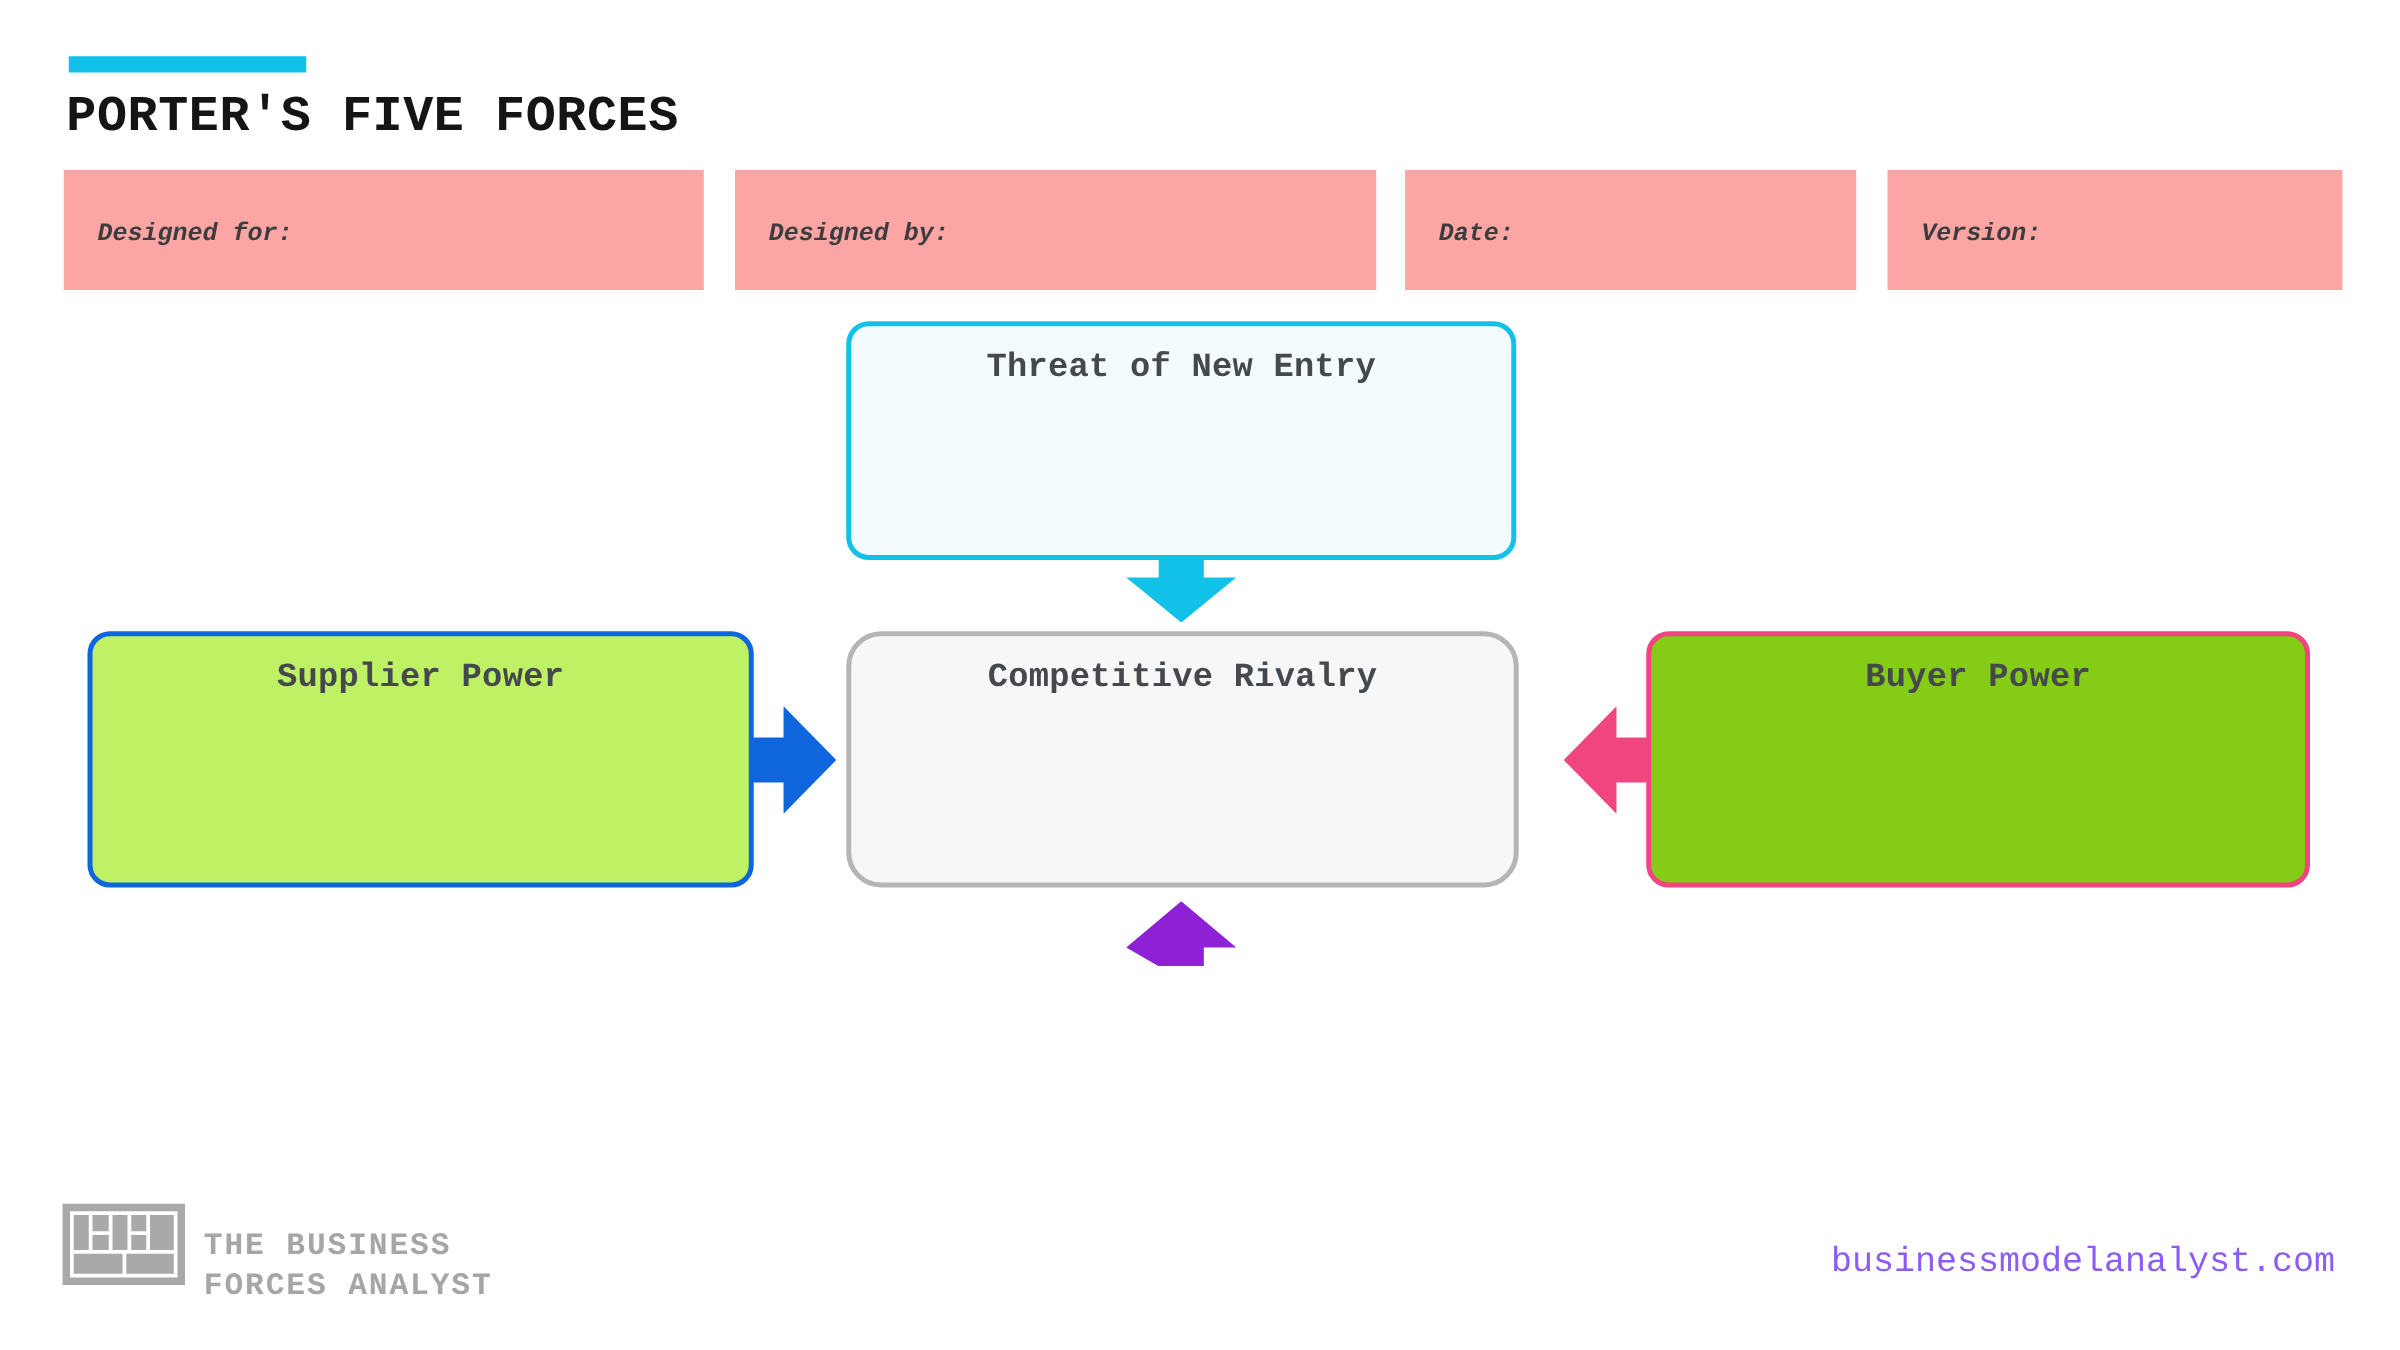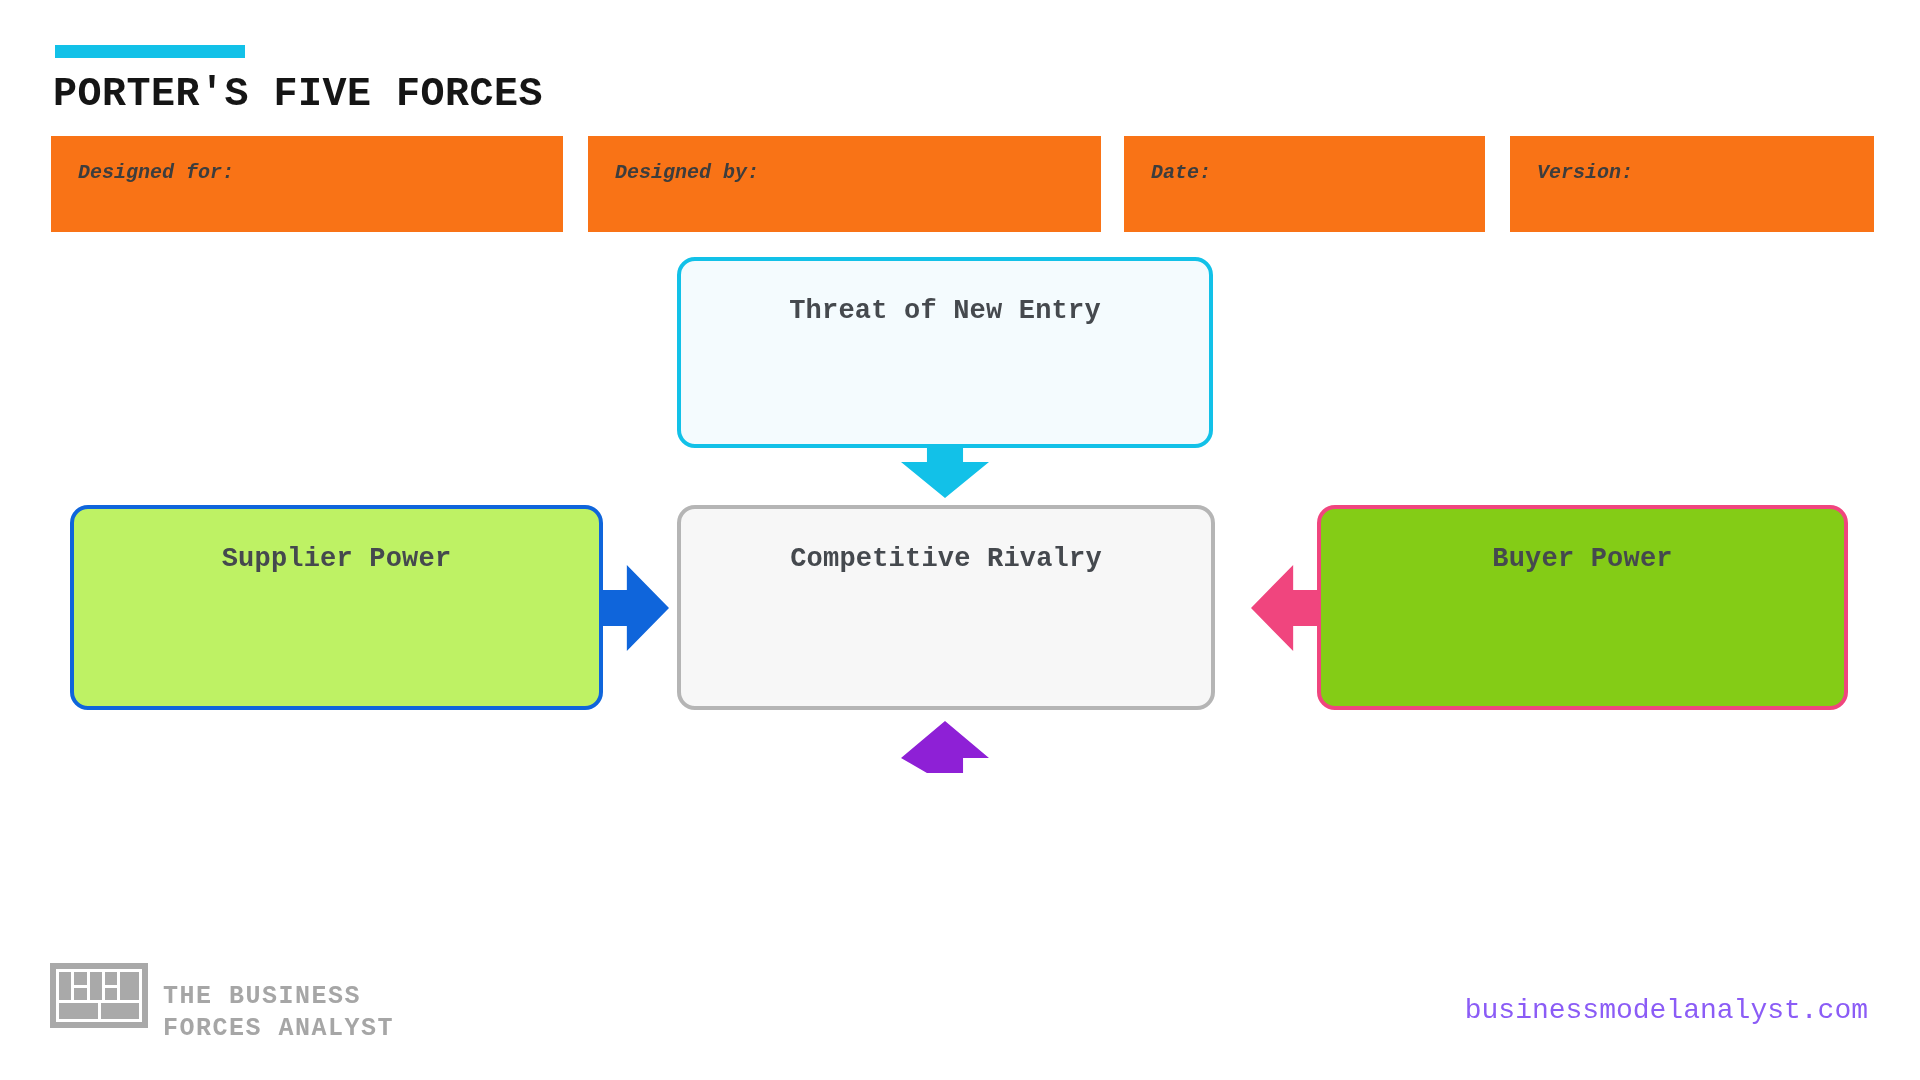--- a/index.html
+++ b/index.html
@@ -8,41 +8,41 @@
     font-family:Liberation Mono, monospace;
   }
   
   .accent-bar{position:absolute;left:55px;top:45px;width:190px;height:13px;}
   .page-title{
     position:absolute;left:53px;top:72px;font-size:40px;font-weight:900;
     color:#151515;letter-spacing:.5px;
   }
   
   .info-field{
-    position:absolute;top:136px;height:96px;background:#f97316;box-sizing:border-box;
-    padding:25px 0 0 27px;
+    position:absolute;top:136px;height:96px;background:#fca5a5;box-sizing:border-box;
+    padding:40px 0 0 27px;
   }
   .info-field .lbl{
     font-style:italic;font-weight:700;font-size:20px;color:#3d3d3d;
   }
   .f1{left:51px;width:512px;}
   .f2{left:588px;width:513px;}
   .f3{left:1124px;width:361px;}
   .f4{left:1510px;width:364px;}
   
   .force-box{
     position:absolute;box-sizing:border-box;border:4px solid #be185d;border-radius:18px;
-    text-align:center;padding-top:35px;
+    text-align:center;padding-top:19px;
   }
   .force-box .force-label{
     font-size:27px;font-weight:700;color:#45494e;letter-spacing:.2px;
   }
   .b-newentry{left:677px;top:257px;width:536px;height:191px;}
   .b-supplier{left:70px;top:505px;width:533px;height:205px;}
-  .b-rivalry{left:677px;top:505px;width:538px;height:205px;}
+  .b-rivalry{left:677px;top:505px;width:538px;height:205px;border-radius:28px;}
   .b-buyer{left:1317px;top:505px;width:531px;height:205px;}
   .b-substitution{left:677px;top:773px;width:536px;height:192px;}
   
   .arrow{position:absolute;}
   .arrow-down{
     left:901px;top:448px;width:88px;height:50px;
     clip-path:polygon(29.5% 0,70.5% 0,70.5% 28%,100% 28%,50% 100%,0 28%,29.5% 28%);
   }
   .arrow-up{
     left:901px;top:721px;width:88px;height:52px;

